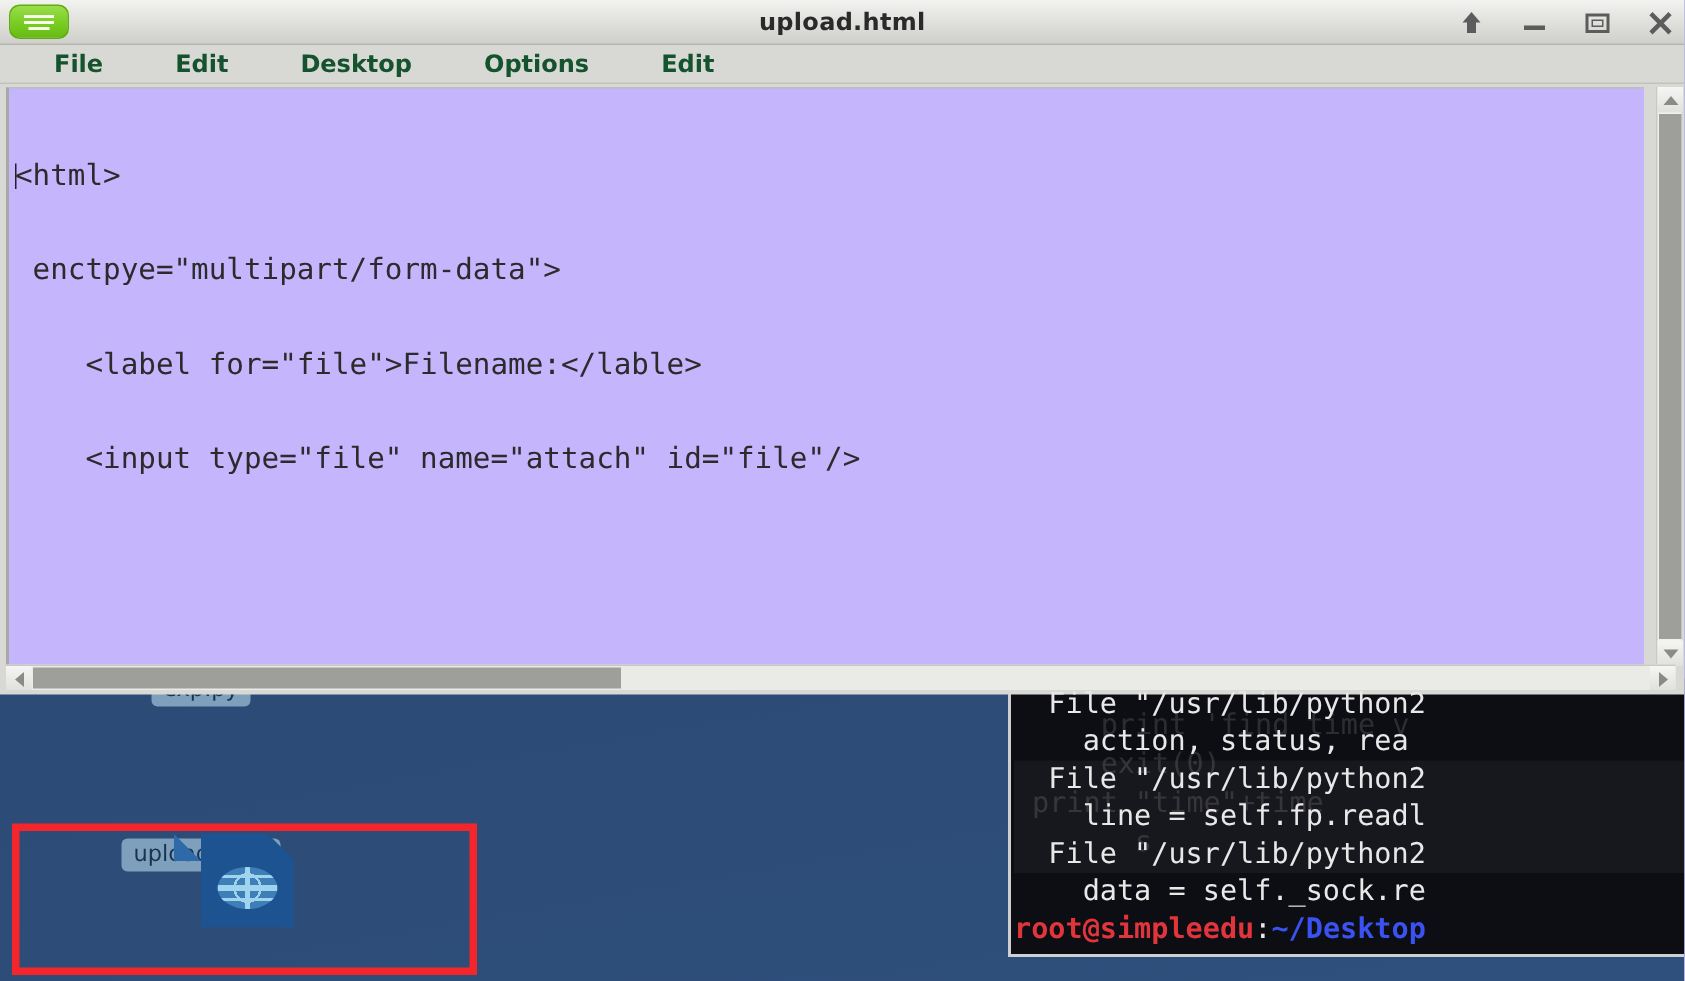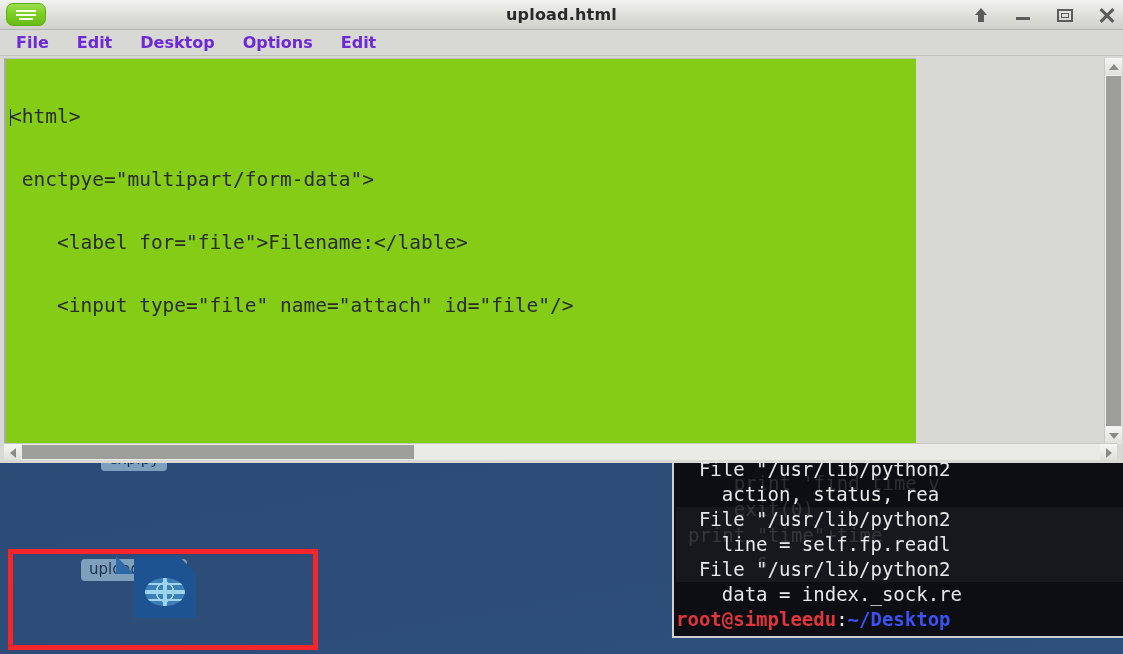--- a/index.html
+++ b/index.html
@@ -285,41 +285,42 @@
     height: 25px;
     background: #d8d8d4;
     display: flex;
     align-items: center;
     padding-left: 16px;
     gap: 28px;
     border-bottom: 1px solid #c2c2bd;
   }
   #menubar .mi {
     font-size: 16px;
-    color: #6d28d9;
+    color: #14532d;
     cursor: pointer;
     font-family: "DejaVu Sans", sans-serif;
     font-weight: bold;
+    margin-left: 20px;
   }
 
   
   #edit-body {
     position: relative;
     height: 407px;
     background: #d8d8d4;
     padding: 3px 2px 2px 3px;
     box-sizing: border-box;
   }
   #textarea {
     position: absolute;
     left: 4px;
     top: 2px;
-    width: 912px;
+    width: 1092px;
     height: 386px;
-    background: #84cc16;
+    background: #c4b5fd;
     border-left: 2px solid #a8a8a4;
     border-top: 1px solid #bdbdb9;
     box-sizing: border-box;
     overflow: hidden;
     font-family: "DejaVu Sans Mono", monospace;
     font-size: 19.5px;
     line-height: 21px;
     color: #2b2b2b;
     padding: 5px 0 0 4px;
     white-space: pre;
@@ -452,21 +453,21 @@
     <div class="term-inner">
       <div class="ghost"><span>    print 'find time v</span>
 <span>    exit(0)</span>
 <span>print "time"+time</span>
 <span>      s</span></div>
       <div class="tline">  File "/usr/lib/python2</div>
       <div class="tline">    action, status, rea</div>
       <div class="tline sheen">  File "/usr/lib/python2</div>
       <div class="tline sheen">    line = self.fp.readl</div>
       <div class="tline sheen">  File "/usr/lib/python2</div>
-      <div class="tline">    data = index._sock.re</div>
+      <div class="tline">    data = self._sock.re</div>
       <div class="tline"><span class="user">root@simpleedu</span><span class="colon">:</span><span class="path">~/Desktop</span></div>
     </div>
   </div>
 
   <div id="editor">
 
     <div id="titlebar">
       <div id="menu-button">
         <i></i>
           <i></i>

